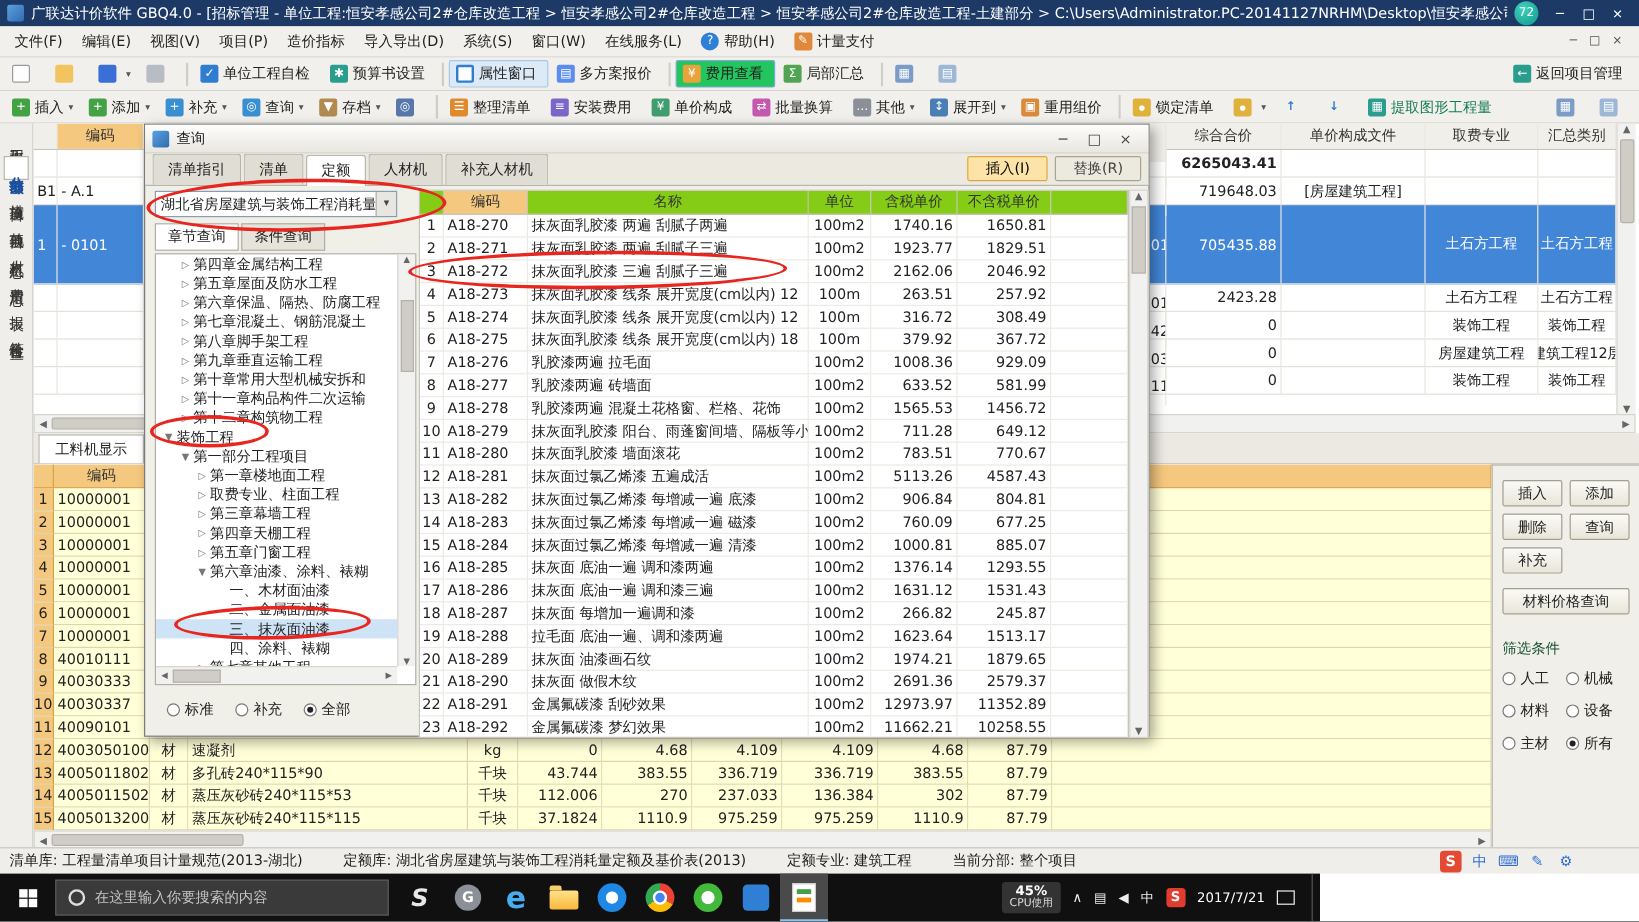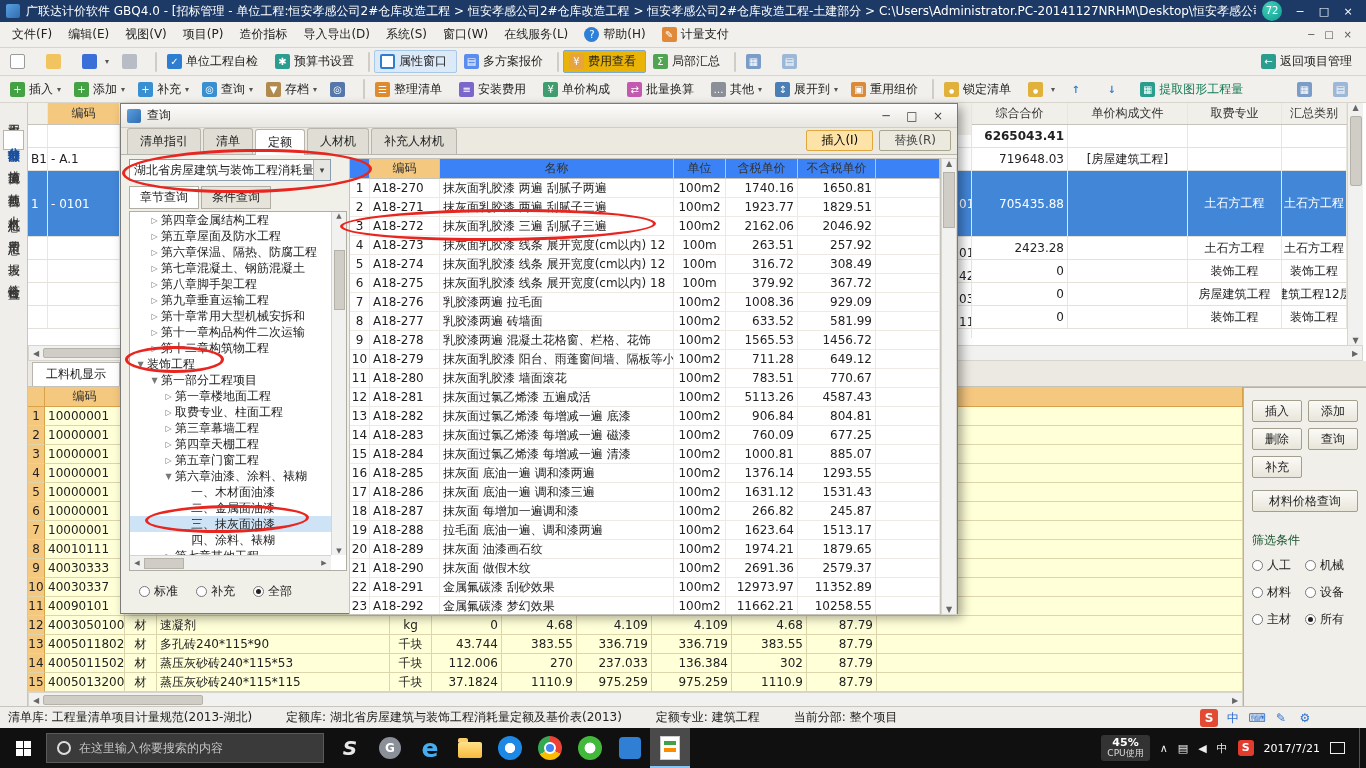--- a/index.html
+++ b/index.html
@@ -25,21 +25,21 @@
   .menu-item{padding:4px 8px;display:flex;align-items:center;gap:4px;white-space:nowrap;}
   .menu-right{margin-left:auto;display:flex;gap:10px;padding-right:10px;color:#555;font-size:10px;}
 
   
   .toolbar{position:absolute;left:0;width:1366px;background:#f2f0ec;border-bottom:1px solid #d8d5ce;
            display:flex;align-items:center;padding:0 4px;gap:1px;}
   #toolbar1{top:48px;height:28px;}
   #toolbar2{top:76px;height:27px;}
   .tbtn{display:flex;align-items:center;gap:4px;padding:2px 5px;border:1px solid transparent;
         border-radius:2px;white-space:nowrap;}
-  .tbtn[data-pressed="1"]{background:#eab308;border-color:#79a9d9;}
+  .tbtn[data-pressed="1"]{background:#22c55e;border-color:#79a9d9;}
   .tbtn[data-cls="toggled"]{background:#dceaf8;border-color:#a8c8e8;}
   .tbtn[data-cls="green"] .lbl{color:#157a57;}
   .tbtn[data-cls="sep"]{width:1px;min-width:1px;height:20px;background:#d0cdc6;padding:0;margin:0 3px;gap:0;}
   .tbtn[data-cls="gap"]{flex:1;border:none;}
   .dd{font-size:8px;color:#555;}
   .ico{display:none;width:15px;height:15px;border-radius:2px;color:#fff;font-size:10px;line-height:15px;
        text-align:center;flex:0 0 auto;}
   .ico[data-ico]{display:inline-block;}
   [data-ico="helpq"]{background:#2f7fd6;border-radius:50%;}[data-ico="helpq"]::before{content:"?";}
   [data-ico="pen"]{background:#e0893a;}[data-ico="pen"]::before{content:"✎";}
@@ -148,21 +148,21 @@
   
   .statusbar{position:absolute;left:0;top:706px;width:1366px;height:22px;background:#f0eeea;
              border-top:1px solid #c9c6bf;display:flex;align-items:center;padding:0 8px;white-space:nowrap;}
   .sb-item{margin-right:34px;color:#222;}
   .sb-icons{margin-left:auto;margin-right:44px;display:flex;gap:6px;align-items:center;}
   .ime-ic{min-width:18px;height:18px;border-radius:3px;text-align:center;line-height:18px;font-size:12px;}
   .ime-ic[data-c="s"]{background:#e34a33;color:#fff;font-weight:bold;}
   .ime-ic[data-c="b"]{color:#2e6fd0;}
 
   
-  .taskbar{position:absolute;left:0;top:728px;width:1366px;height:40px;background:#101010;color:#fff;
+  .taskbar{position:absolute;left:0;top:728px;width:1100px;height:40px;background:#101010;color:#fff;
            display:flex;align-items:center;}
   .start{width:46px;height:40px;display:flex;align-items:center;justify-content:center;}
   .winlogo{display:grid;grid-template-columns:7px 7px;grid-template-rows:7px 7px;gap:1px;}
   .winlogo i{background:#fff;}
   .searchbox{width:278px;height:30px;background:#3a3a3a;border:1px solid #5a5a5a;display:flex;
              align-items:center;gap:8px;padding:0 10px;color:#c4c4c4;}
   .cortana{width:14px;height:14px;border:2px solid #ddd;border-radius:50%;flex:0 0 auto;}
   .tb-apps{display:flex;margin-left:6px;}
   .tb-app{width:40px;height:40px;display:flex;align-items:center;justify-content:center;position:relative;}
   .tb-app[data-active="1"]{background:#4a4a4a;box-shadow:inset 0 -2px 0 #86c5f5;}
@@ -236,21 +236,21 @@
   .tree-vs .thumb{width:11px;height:60px;background:#cfcdc6;border:1px solid #b5b2aa;margin-top:30px;}
   .tree-hs .thumb{height:11px;width:40px;background:#cfcdc6;border:1px solid #b5b2aa;}
   .dlg-radios{position:absolute;left:10px;top:424px;display:flex;gap:18px;}
   .dlg-radios .radio{width:auto;}
   .qtable{position:absolute;left:228px;top:3px;right:16px;bottom:0;background:#fff;border:1px solid #c6c3bb;
           display:flex;flex-direction:column;overflow:hidden;}
   .t-row{display:flex;height:19px;flex:0 0 auto;}
   .t-row span{display:flex;align-items:center;padding:0 3px;border-right:1px solid #eceae2;
               border-bottom:1px solid #eceae2;overflow:hidden;white-space:nowrap;}
   .t-head{height:20px;}
-  .t-head span{background:#3b82f6;justify-content:center;border-right:1px solid #c6c3bb;
+  .t-head span{background:#84cc16;justify-content:center;border-right:1px solid #c6c3bb;
                border-bottom:1px solid #c6c3bb;color:#333;}
   .t-head .t-code{background:#f5c87f;}
   .t-n{width:20px;justify-content:center;}
   .t-code{width:70px;}
   .t-name{flex:1;}
   .t-unit{width:52px;justify-content:center;}
   .t-tax{width:72px;justify-content:flex-end;}
   .t-notax{width:78px;justify-content:flex-end;}
   .t-blank{width:64px;}
   .q-vscroll{position:absolute;right:0;top:3px;bottom:0;width:16px;background:#f1f1ef;border:1px solid #d8d5ce;

